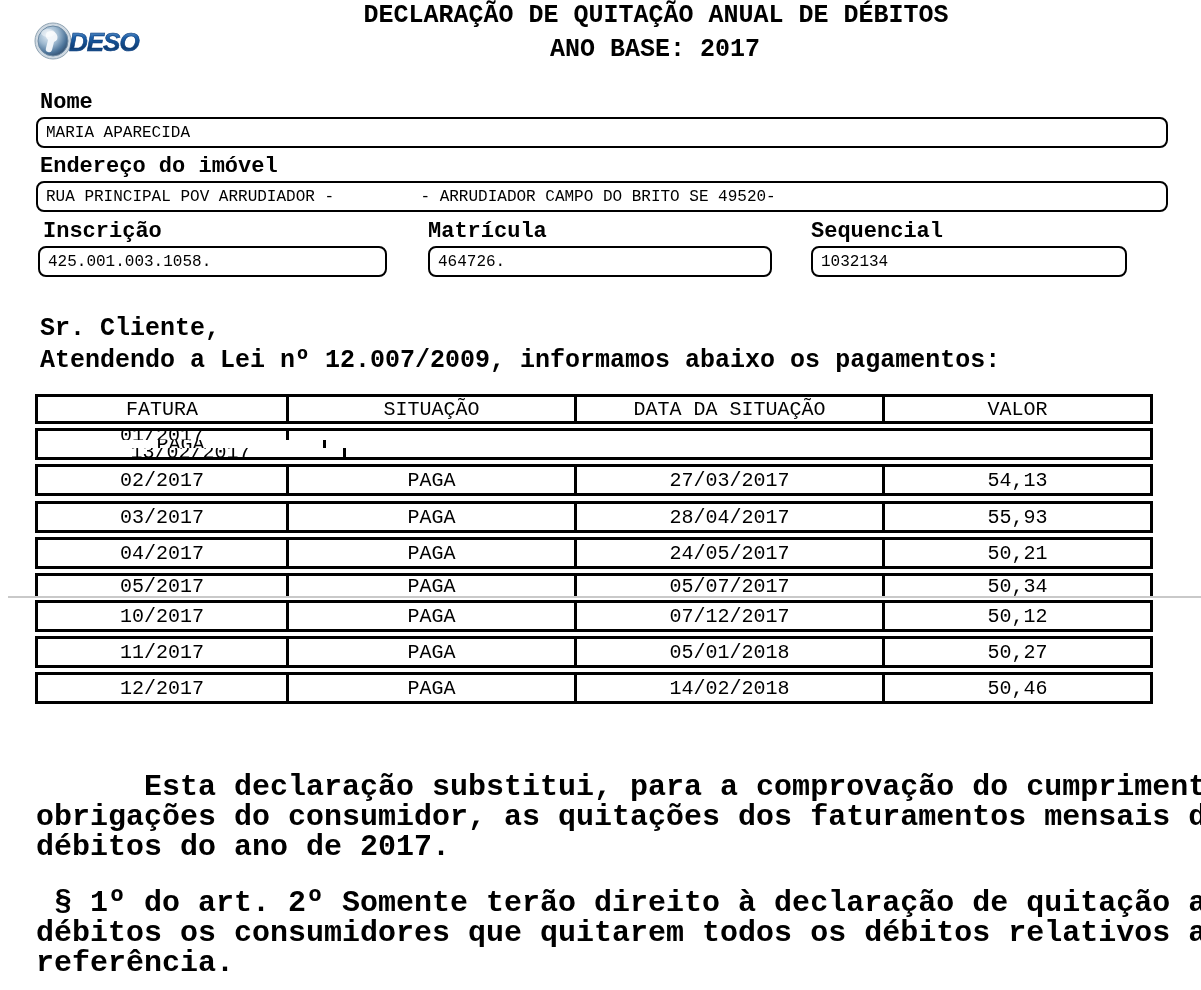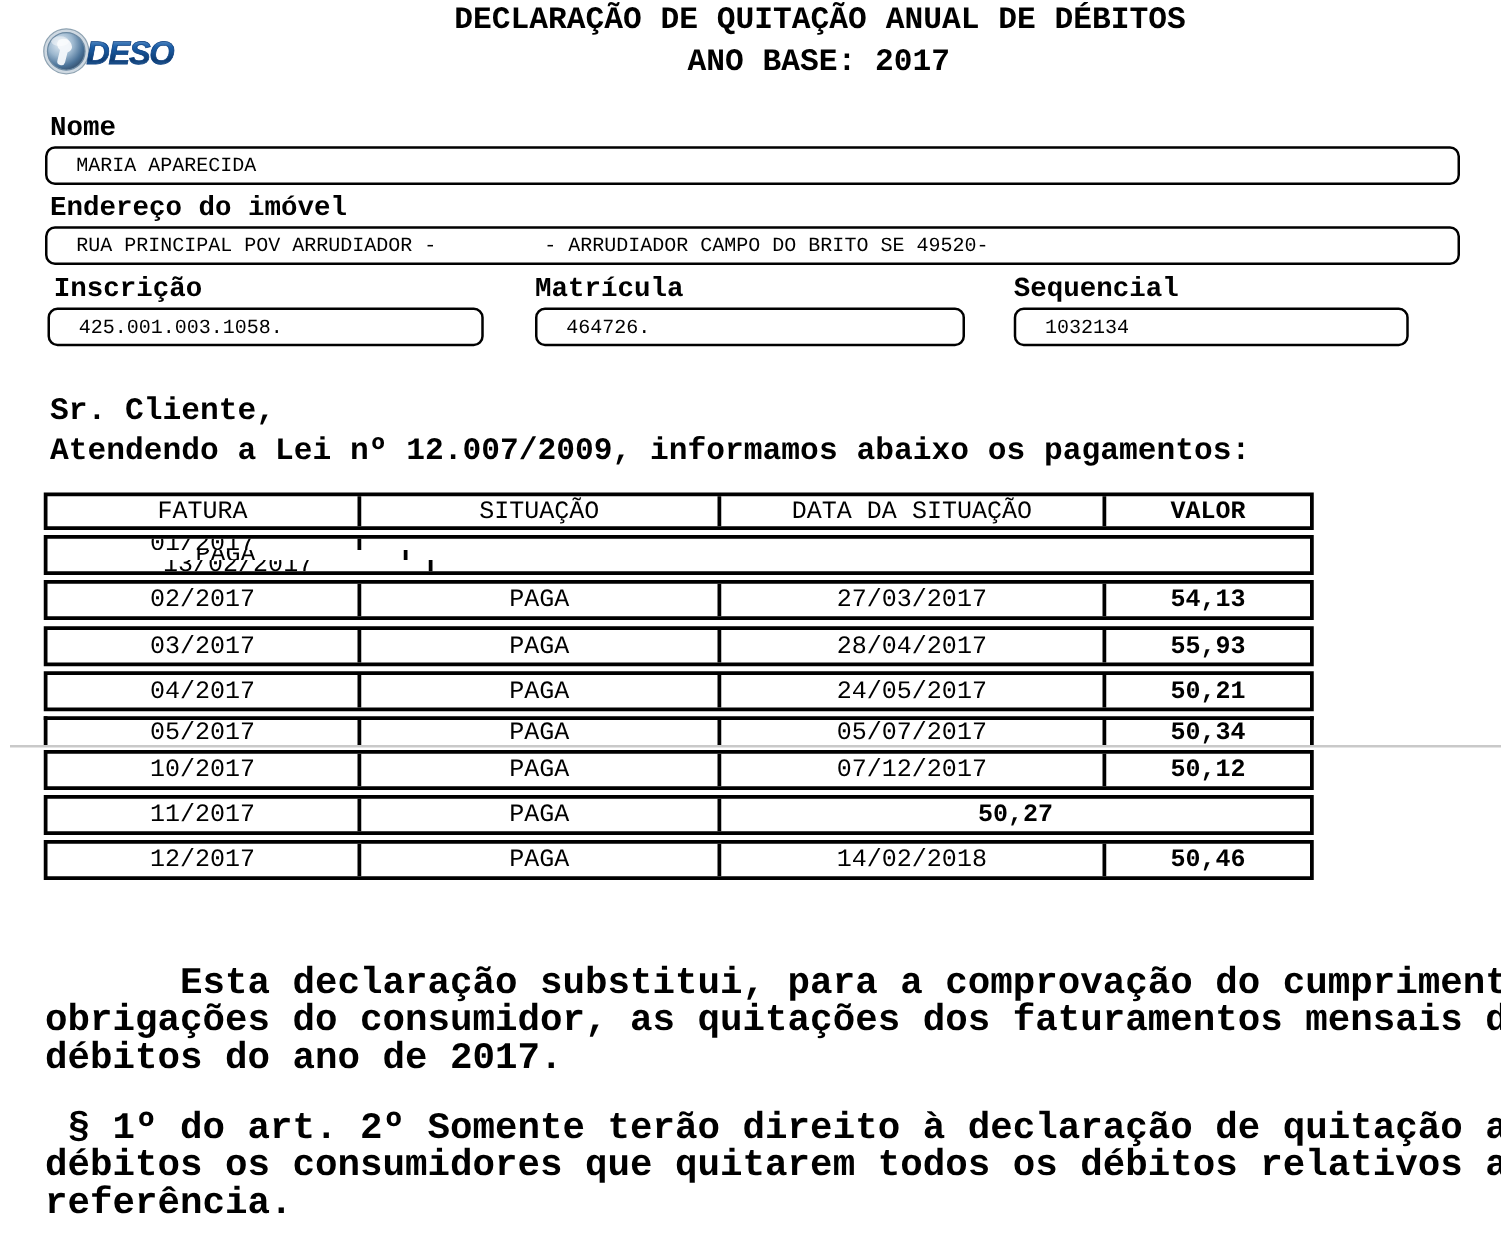--- a/index.html
+++ b/index.html
@@ -14,54 +14,54 @@
     font-size:25px; font-weight:bold; white-space:nowrap; }
   .title-line2 { top:35px; left:655px; transform:translateX(-50%);
     font-size:25px; font-weight:bold; white-space:nowrap; }
   .logo { left:33px; top:21px; width:130px; height:40px; }
 
   
   .field-label { font-size:22px; font-weight:bold; white-space:nowrap; }
   .field-box {
     border:2px solid #000; border-radius:8px; background:#fff;
     height:31px; box-sizing:border-box; display:flex; align-items:center;
-    padding-left:23px; font-size:16px; white-space:pre; overflow:hidden;
+    padding-left:8px; font-size:16px; white-space:pre; overflow:hidden;
   }
   .lbl-nome       { left:40px;  top:90px;  }
   .box-nome       { left:36px;  top:117px; width:1132px; }
   .lbl-endereco   { left:40px;  top:154px; }
   .box-endereco   { left:36px;  top:181px; width:1132px; }
   .lbl-inscricao  { left:43px;  top:219px; }
   .box-inscricao  { left:38px;  top:246px; width:349px; }
   .lbl-matricula  { left:428px; top:219px; }
   .box-matricula  { left:428px; top:246px; width:344px; }
   .lbl-sequencial { left:811px; top:219px; }
   .box-sequencial { left:811px; top:246px; width:316px; }
 
   
   .intro1 { left:40px; top:314px; font-size:25px; font-weight:bold; white-space:pre; }
   .intro2 { left:40px; top:346px; font-size:25px; font-weight:bold; white-space:pre; }
 
   
   .ptable { left:35px; top:394px; width:1137px; height:347px; }
   .trow {
-    position:absolute; left:0; width:1016px; height:32px;
+    position:absolute; left:0; width:1118px; height:32px;
     display:flex; border:3px solid #000; box-sizing:border-box; background:#fff;
   }
   .thead  { top:0;     height:30px; }
   .ttotal { top:314px; height:33px; }
   .trow.truncated { height:24px; border-bottom:none; }
   .tcell {
     display:flex; align-items:center; justify-content:center;
     font-size:20px; box-sizing:border-box; overflow:hidden; white-space:pre;
   }
   .c0 { width:251px; border-right:3px solid #000; }
   .c1 { width:288px; border-right:3px solid #000; }
   .c2 { width:308px; border-right:3px solid #000; }
-  .c3 { flex:1;font-weight:bold; }
+  .c3 { flex:1; }
   .ttotal .c0, .ttotal .c1, .ttotal .c2 { border-right-width:1px; }
 
   
   .artifact-line { left:8px; top:596px; width:1193px; height:2px; background:#c9c9c9; }
 
   
   .para { left:36px; font-size:30px; font-weight:bold; line-height:30px; white-space:pre; }
   .para1 { top:772px; }
   .para2 { top:888px; }
 </style>
@@ -162,20 +162,21 @@
       </div>
       <div class="trow" style="top: 206px;">
         <div class="tcell c0">10/2017</div>
         <div class="tcell c1">PAGA</div>
         <div class="tcell c2">07/12/2017</div>
         <div class="tcell c3">50,12</div>
       </div>
       <div class="trow" style="top: 242px;">
         <div class="tcell c0">11/2017</div>
         <div class="tcell c1">PAGA</div>
+        <div class="tcell c2">05/01/2018</div>
         <div class="tcell c3">50,27</div>
       </div>
       <div class="trow" style="top: 278px;">
         <div class="tcell c0">12/2017</div>
         <div class="tcell c1">PAGA</div>
         <div class="tcell c2">14/02/2018</div>
         <div class="tcell c3">50,46</div>
       </div>
     </div>
 </div>

